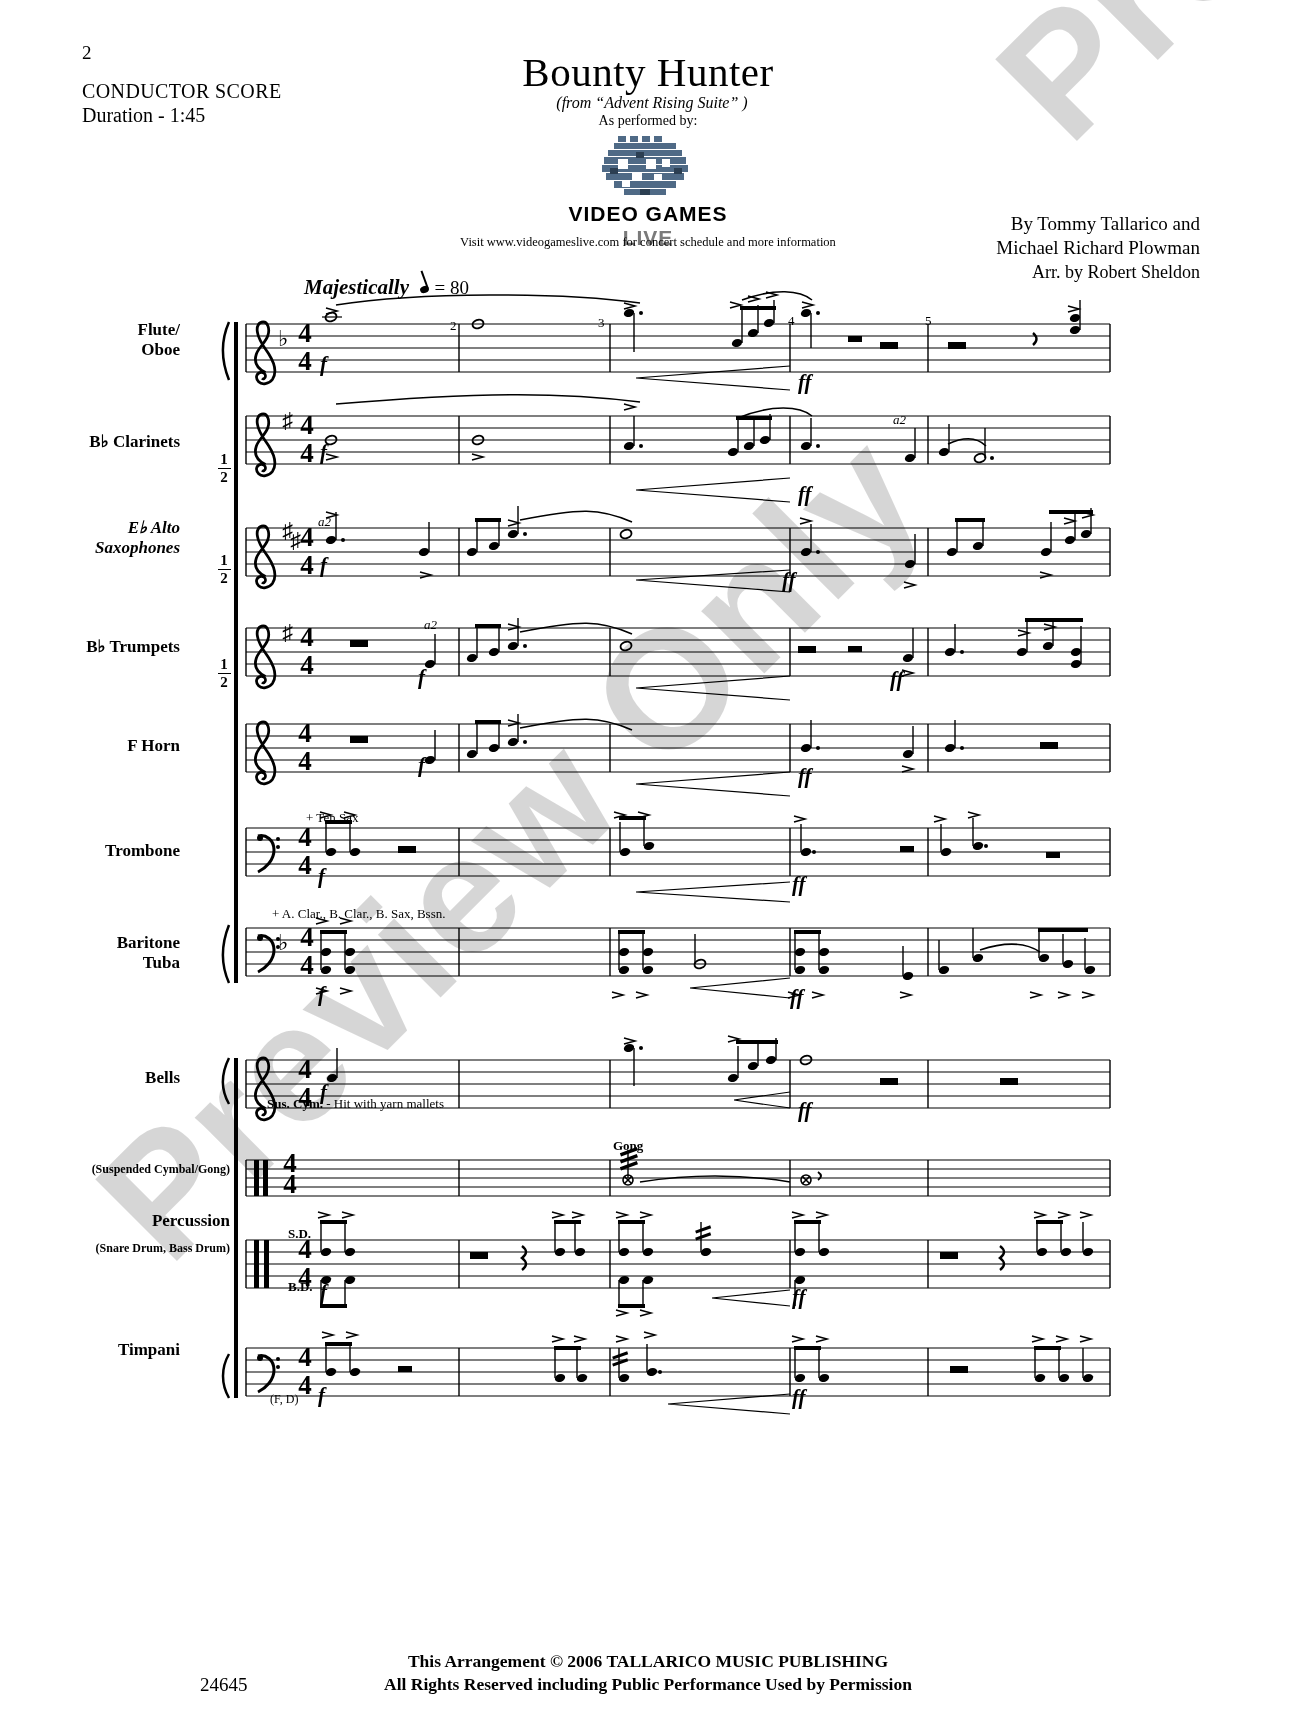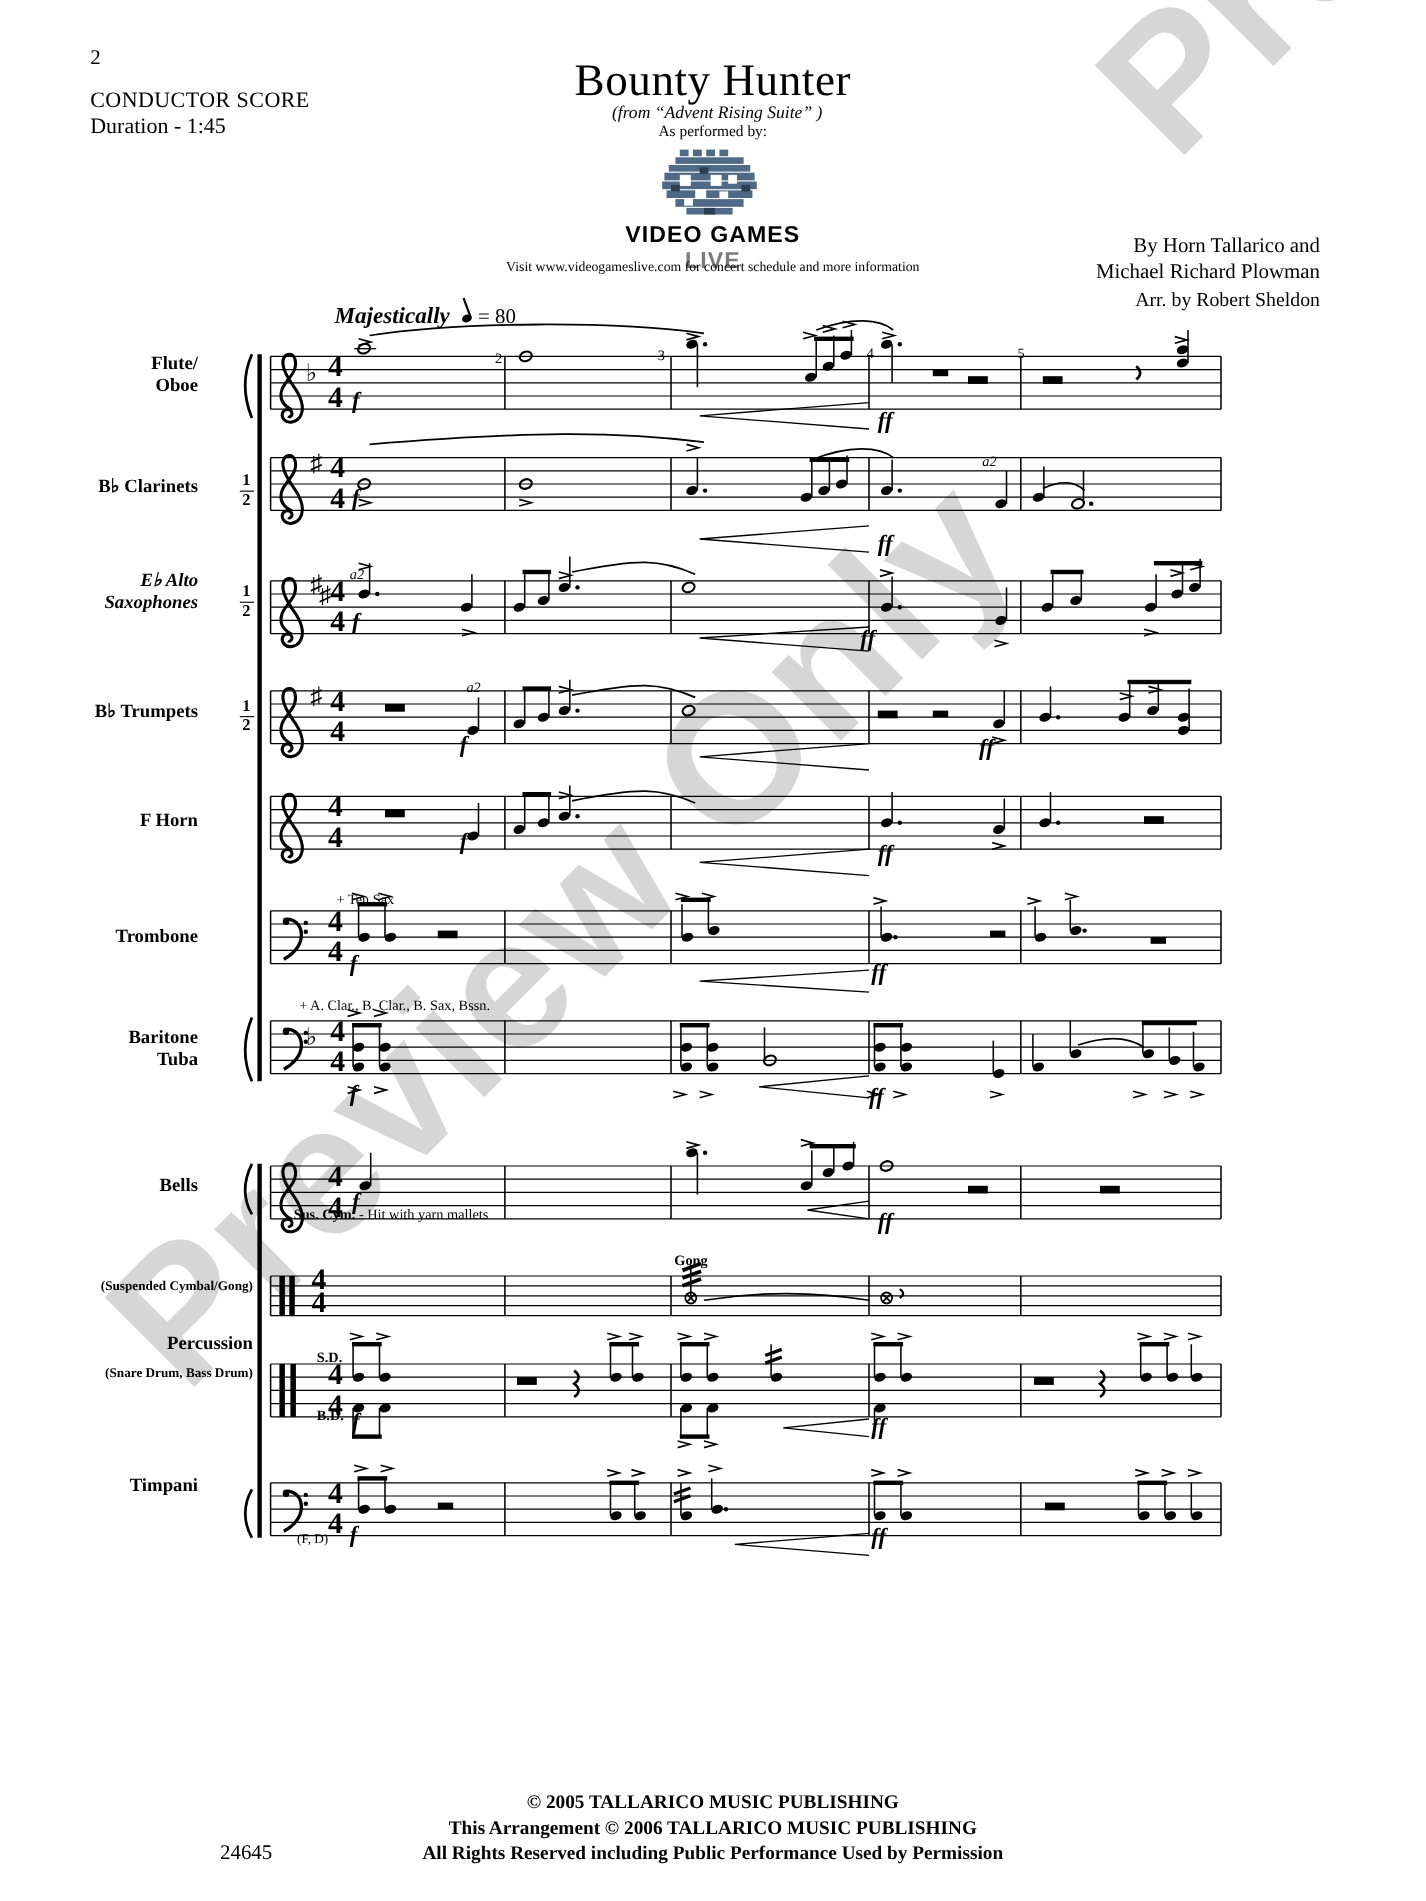--- a/index.html
+++ b/index.html
@@ -175,20 +175,21 @@
   .inst-label.small {
     font-size: 12px;
     font-weight: bold;
   }
   .numdiv {
     position: absolute;
     font-size: 15px;
     font-weight: bold;
     text-align: center;
     line-height: 15px;
+    margin-top: 22px;
   }
   .numdiv .bar {
     display: block;
     border-top: 1.4px solid #000;
     width: 13px;
     margin: 1px auto;
   }
   .marking {
     position: absolute;
     font-size: 13px;
@@ -273,21 +274,21 @@
   </svg>
   <div id="vgl-wordmark">
     <span>VIDEO GAMES</span>
     <span class="live">LIVE</span>
   </div>
 </div>
 
 <div id="vgl-visit">Visit www.videogameslive.com for concert schedule and more information</div>
 
 <div id="credits">
-  <div>By Horn Tallarico and</div>
+  <div>By Tommy Tallarico and</div>
   <div>Michael Richard Plowman</div>
   <div class="arr">Arr. by Robert Sheldon</div>
 </div>
 
 <div id="tempo">
   <span>Majestically</span>
   <span class="notehead"></span>
   <span class="metro">= 80</span>
 </div>
 
@@ -1045,16 +1046,15 @@
   </g>
 </svg>
 
 <div id="watermark">
   <div class="wm-text" id="wm1">Preview Only</div>
   <div class="wm-text" id="wm2">Preview Only</div>
 </div>
 
 <div id="catalog">24645</div>
 <div id="footer">
-  <div>© 2005 TALLARICO MUSIC PUBLISHING</div>
   <div>This Arrangement © 2006 TALLARICO MUSIC PUBLISHING</div>
   <div>All Rights Reserved including Public Performance    Used by Permission</div>
 </div>
 
 </body></html>

